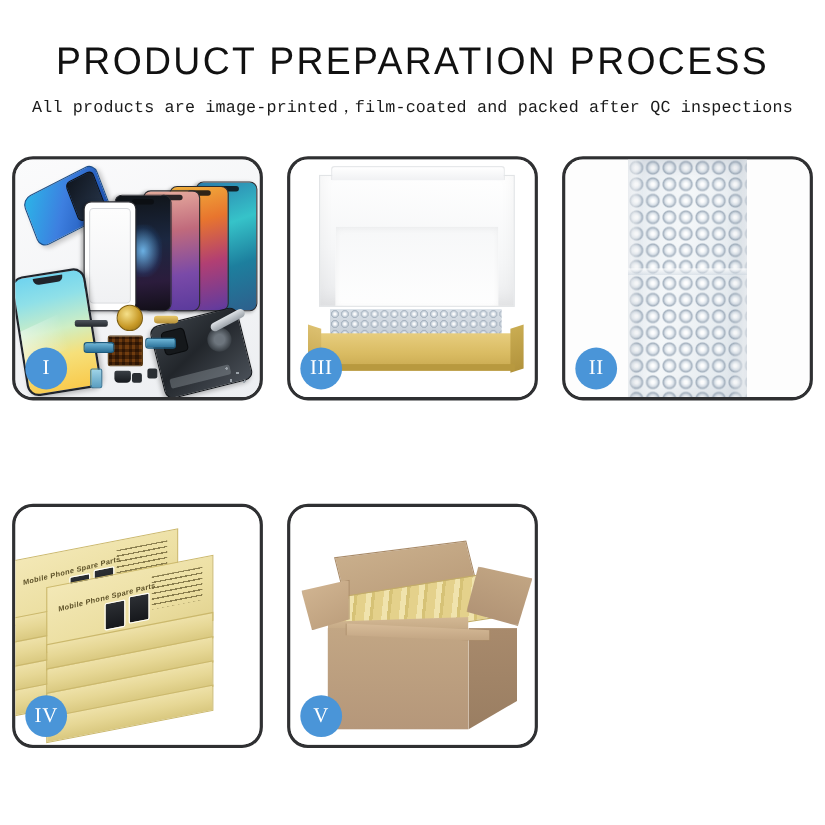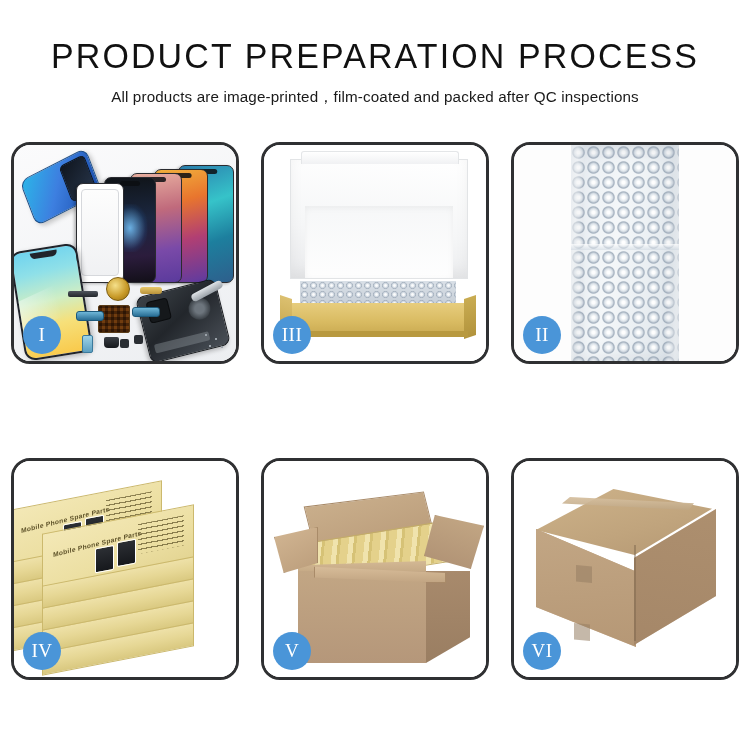--- a/index.html
+++ b/index.html
@@ -30,21 +30,21 @@
     font-size: 35px;
     font-weight: 500;
     letter-spacing: 2.2px;
     color: #111111;
     white-space: nowrap;
     transform: scaleX(0.97);
   }
   .subtitle {
     margin: 0;
     padding-top: 11px;
-    font-family: Liberation Sans, sans-serif;
+    font-family: Liberation Mono, monospace;
     font-size: 15.2px;
     font-weight: 400;
     letter-spacing: 0.15px;
     color: #1a1a1a;
     white-space: nowrap;
   }
 
   
   .grid {
     position: absolute;
@@ -598,27 +598,14 @@
       <div class="carton-rim"></div>
       <div class="carton-body"></div>
       <div class="carton-side"></div>
       <div class="flap flap-left"></div>
       <div class="flap flap-right"></div>
       <div class="flap flap-front"></div>
     </div>
     <div class="badge">V</div>
   </div>
 
-  <div class="panel">
-    <div class="panel-stage">
-      <div class="p6-bg"></div>
-      <div class="sealed-top"></div>
-      <div class="sealed-tape-top"></div>
-      <div class="sealed-left"></div>
-      <div class="sealed-right"></div>
-      <div class="seam-v"></div>
-      <div class="tape-tab tt1"></div>
-      <div class="tape-tab tt2"></div>
-    </div>
-    <div class="badge">VI</div>
-  </div>
 
 </div>
 
 </body></html>

